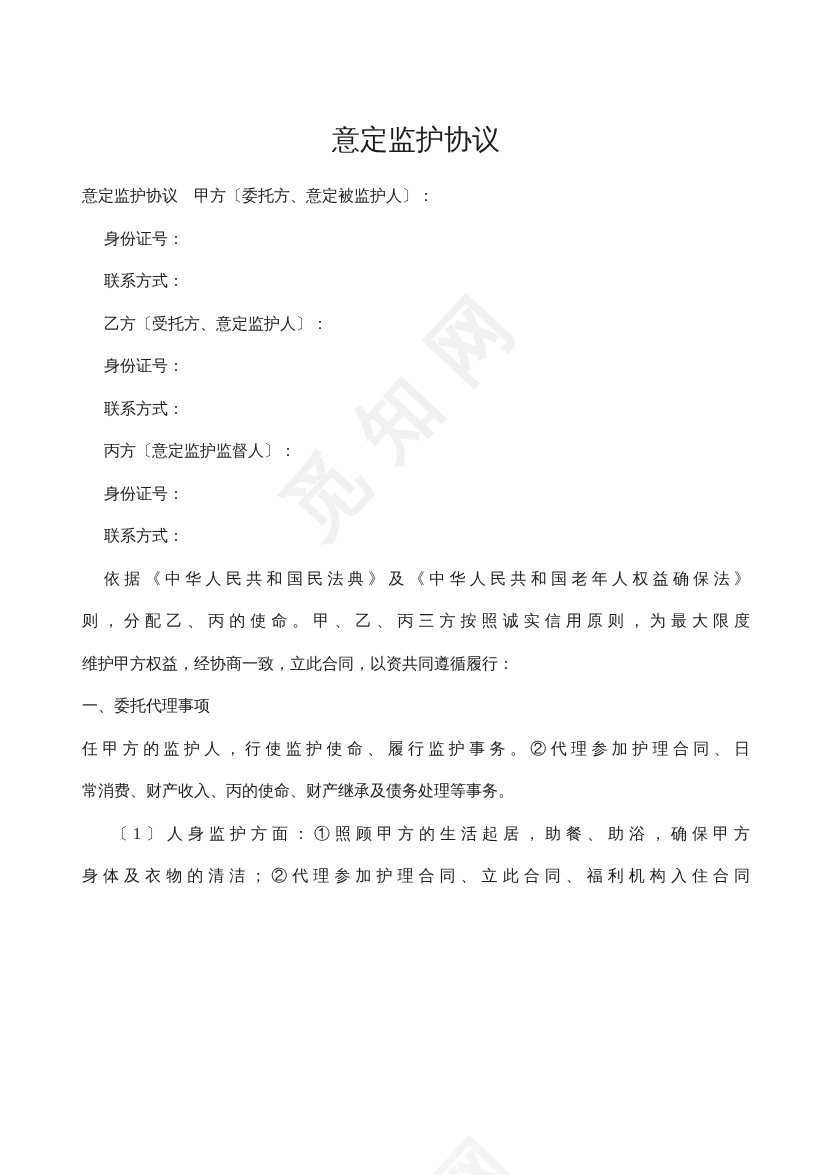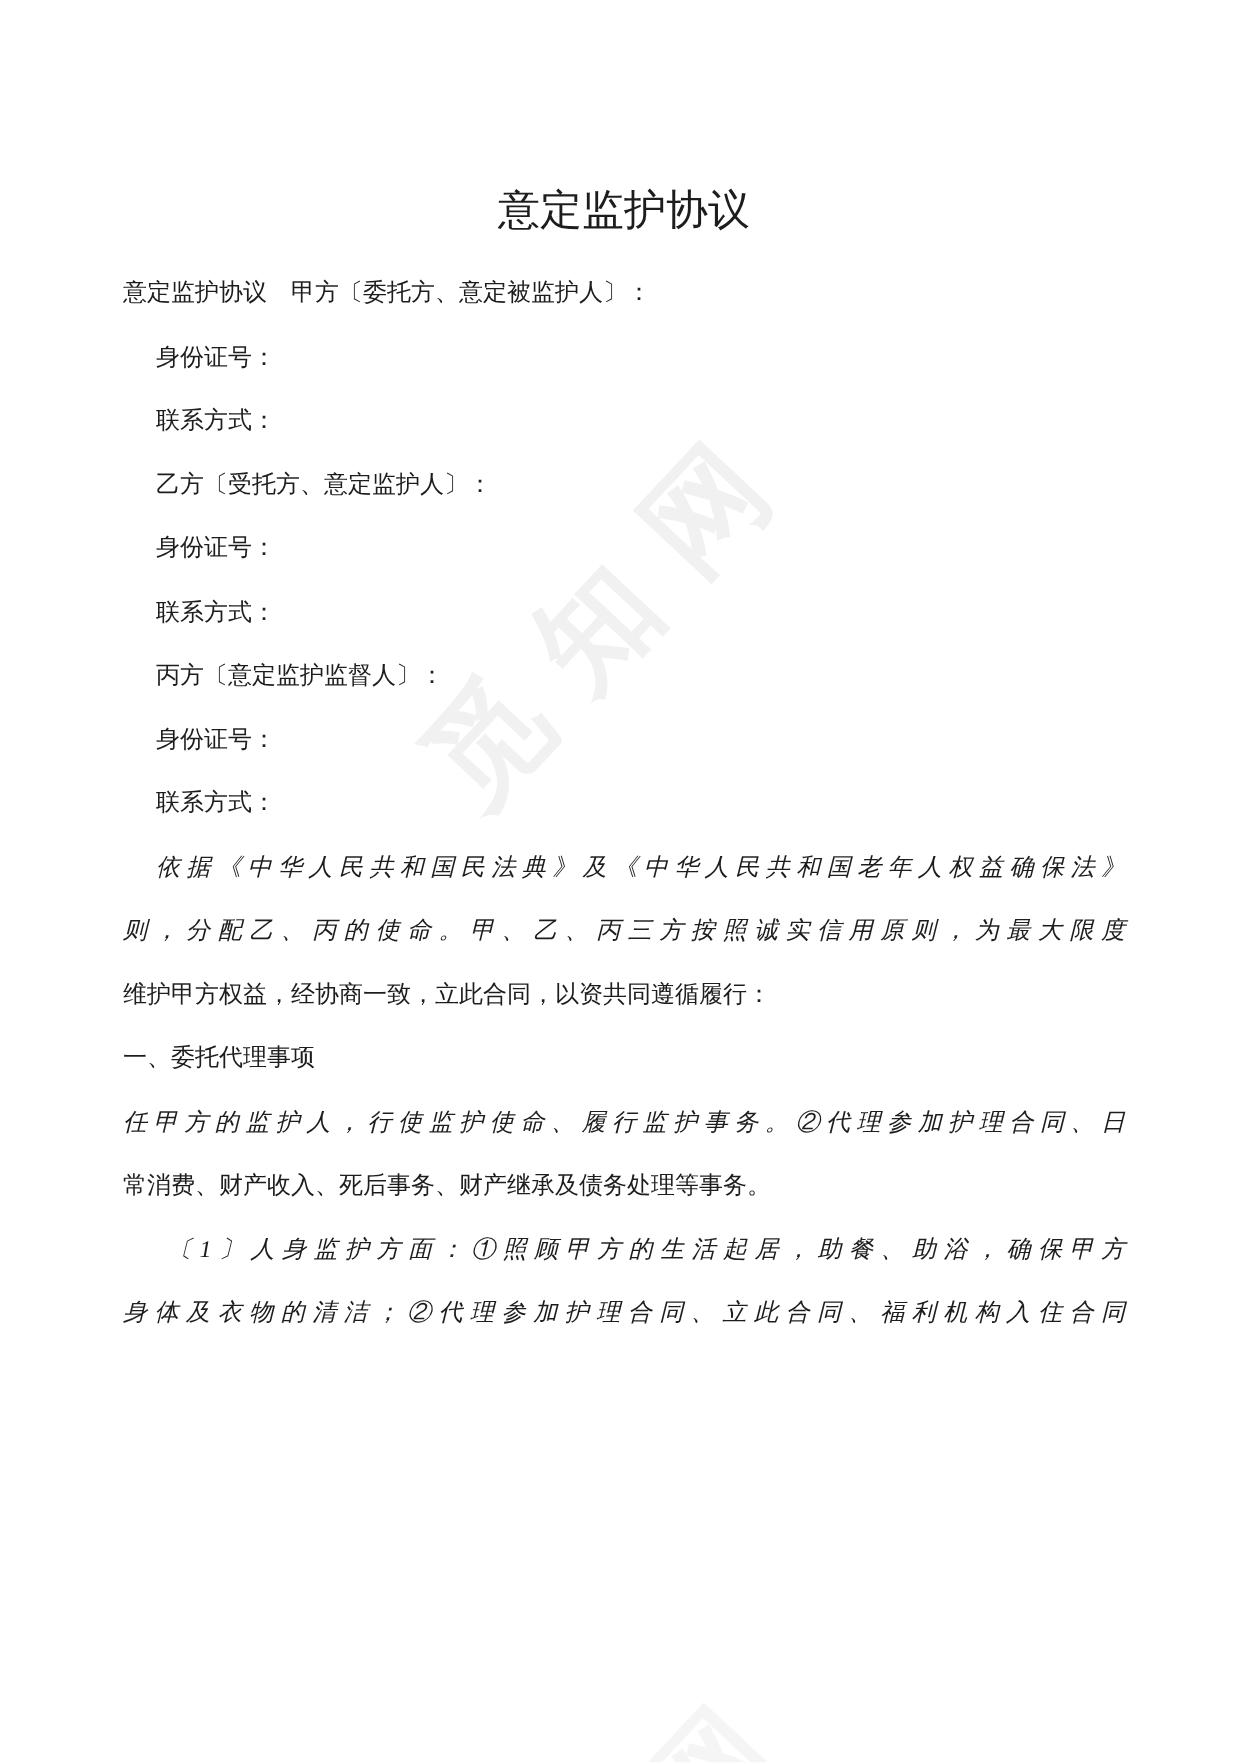--- a/index.html
+++ b/index.html
@@ -53,21 +53,20 @@
   .line{
     height:42.5px;
     line-height:42.5px;
     font-size:16px;
     white-space:nowrap;
   }
   .jf{
     white-space:normal;
     text-align:justify;
     text-align-last:justify;
-    font-style:italic;
   }
   .i1{padding-left:22px;}
   .i1b{padding-left:19px;}
   .i2{padding-left:30px;}
 </style>
 </head>
 <body>
 
 <div class="page">
 
@@ -84,18 +83,18 @@
     <div class="line i1">身份证号：</div>
     <div class="line i1">联系方式：</div>
     <div class="line i1">丙方〔意定监护监督人〕：</div>
     <div class="line i1">身份证号：</div>
     <div class="line i1">联系方式：</div>
     <div class="line i1 jf">依据《中华人民共和国民法典》及《中华人民共和国老年人权益确保法》</div>
     <div class="line jf">则，分配乙、丙的使命。甲、乙、丙三方按照诚实信用原则，为最大限度</div>
     <div class="line">维护甲方权益，经协商一致，立此合同，以资共同遵循履行：</div>
     <div class="line">一、委托代理事项</div>
     <div class="line jf">任甲方的监护人，行使监护使命、履行监护事务。②代理参加护理合同、日</div>
-    <div class="line">常消费、财产收入、死后事务、财产继承及债务处理等事务。</div>
+    <div class="line">常消费、财产收入、丙的使命、财产继承及债务处理等事务。</div>
     <div class="line i2 jf">〔1〕人身监护方面：①照顾甲方的生活起居，助餐、助浴，确保甲方</div>
     <div class="line jf">身体及衣物的清洁；②代理参加护理合同、立此合同、福利机构入住合同</div>
   </div>
 
 </div>
 
 </body></html>

